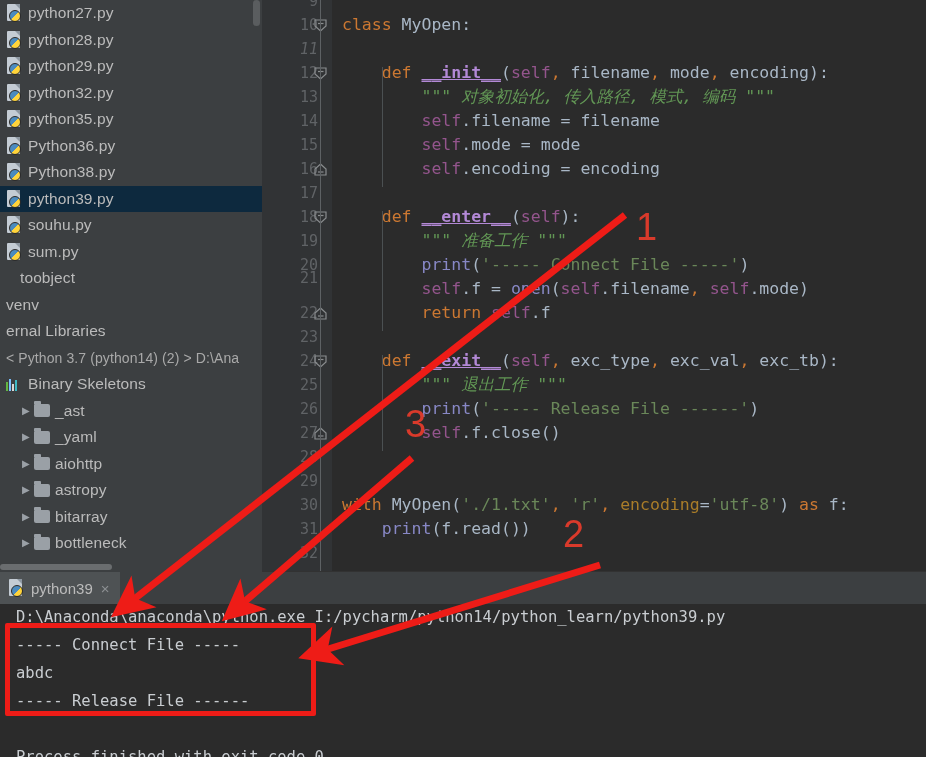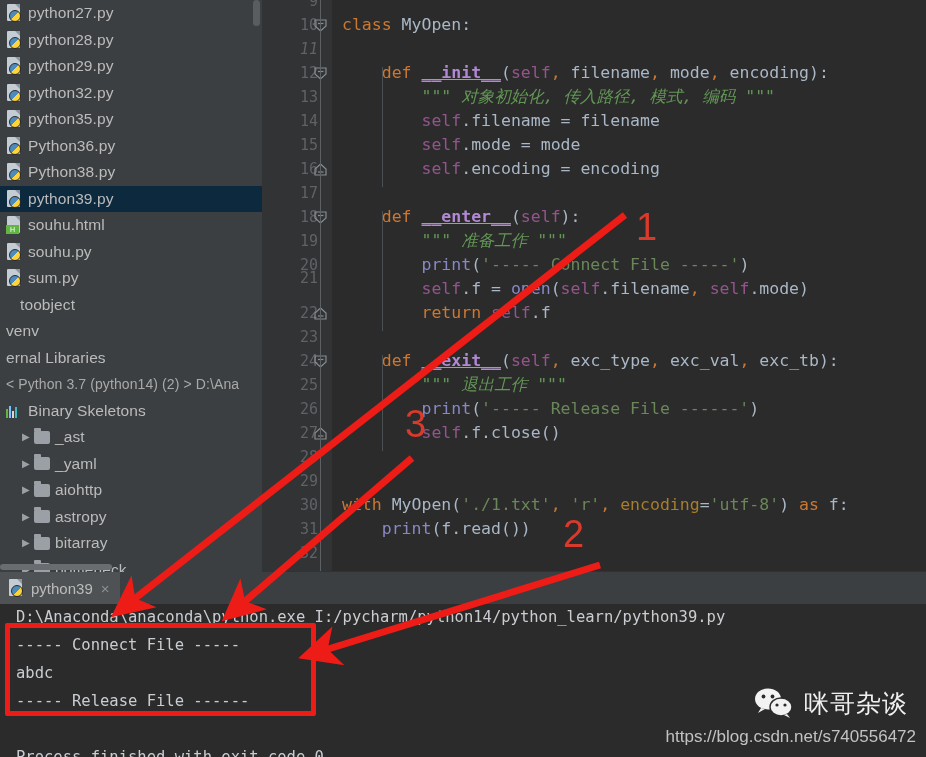--- a/index.html
+++ b/index.html
@@ -241,27 +241,20 @@
             <span class="pysnake"></span>
           </span>
           <span class="label">Python38.py</span>
         </div>
         <div class="tree-row sel">
           <span class="ico">
             <span class="page"></span>
             <span class="pysnake"></span>
           </span>
           <span class="label">python39.py</span>
-        </div>
-        <div class="tree-row">
-          <span class="ico html">
-            <span class="page"></span>
-            <span class="badge">H</span>
-          </span>
-          <span class="label">souhu.html</span>
         </div>
         <div class="tree-row">
           <span class="ico">
             <span class="page"></span>
             <span class="pysnake"></span>
           </span>
           <span class="label">souhu.py</span>
         </div>
         <div class="tree-row">
           <span class="ico">
@@ -461,30 +454,14 @@
 
     <line x1="412" y1="458" x2="243" y2="603" stroke="#ee1c17" stroke-width="7" marker-end="url(#ah)"></line>
 
     <line x1="600" y1="565" x2="325" y2="650" stroke="#ee1c17" stroke-width="7" marker-end="url(#ah)"></line>
 
     <text class="annonum" x="636" y="240" fill="#d93a2b" font-family="Liberation Sans, sans-serif" font-size="38">1</text>
     <text class="annonum" x="405" y="437" fill="#d93a2b" font-family="Liberation Sans, sans-serif" font-size="38">3</text>
     <text class="annonum" x="563" y="547" fill="#d93a2b" font-family="Liberation Sans, sans-serif" font-size="38">2</text>
   </svg>
 
-  <div id="watermark">
-    <div id="wm-row">
-      <svg width="44" height="32" viewBox="0 0 44 32">
-        <ellipse cx="16" cy="11" rx="13" ry="10.5" fill="#f2f2f2"></ellipse>
-        <path d="M9,20 L6,25 L13,21 Z" fill="#f2f2f2"></path>
-        <circle cx="11.5" cy="8.5" r="1.9" fill="#2b2b2b"></circle>
-        <circle cx="20.5" cy="8.5" r="1.9" fill="#2b2b2b"></circle>
-        <ellipse cx="29" cy="19" rx="11" ry="9" fill="#f2f2f2" stroke="#2b2b2b" stroke-width="1.4"></ellipse>
-        <path d="M35,26 L38,30 L32,27 Z" fill="#f2f2f2"></path>
-        <circle cx="25" cy="17" r="1.6" fill="#2b2b2b"></circle>
-        <circle cx="33" cy="17" r="1.6" fill="#2b2b2b"></circle>
-      </svg>
-      <span id="wm-text">咪哥杂谈</span>
-    </div>
-    <div id="wm-url">https://blog.csdn.net/s740556472</div>
-  </div>
 
 </div>
 
 </body></html>

